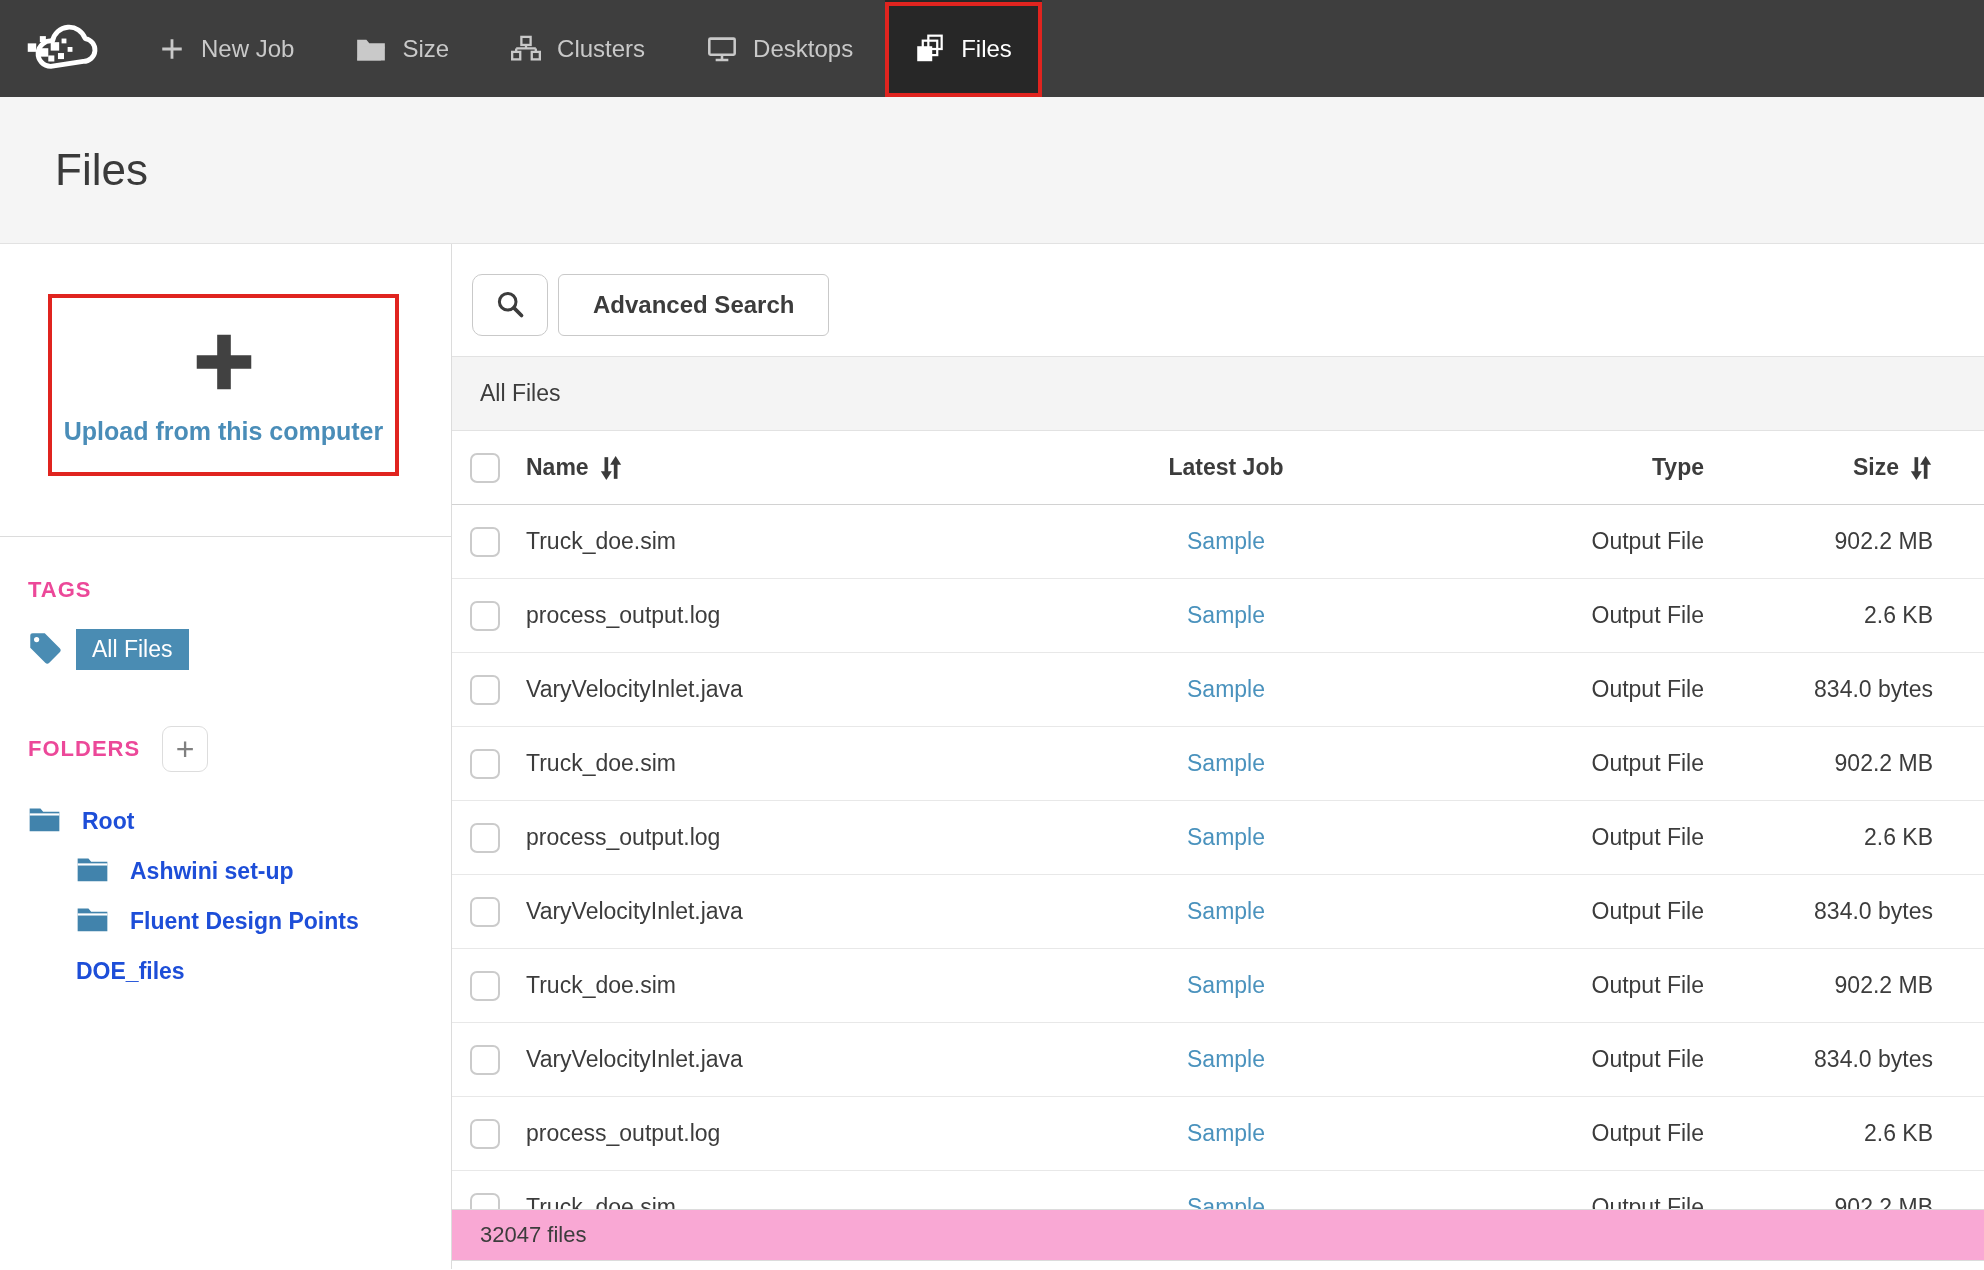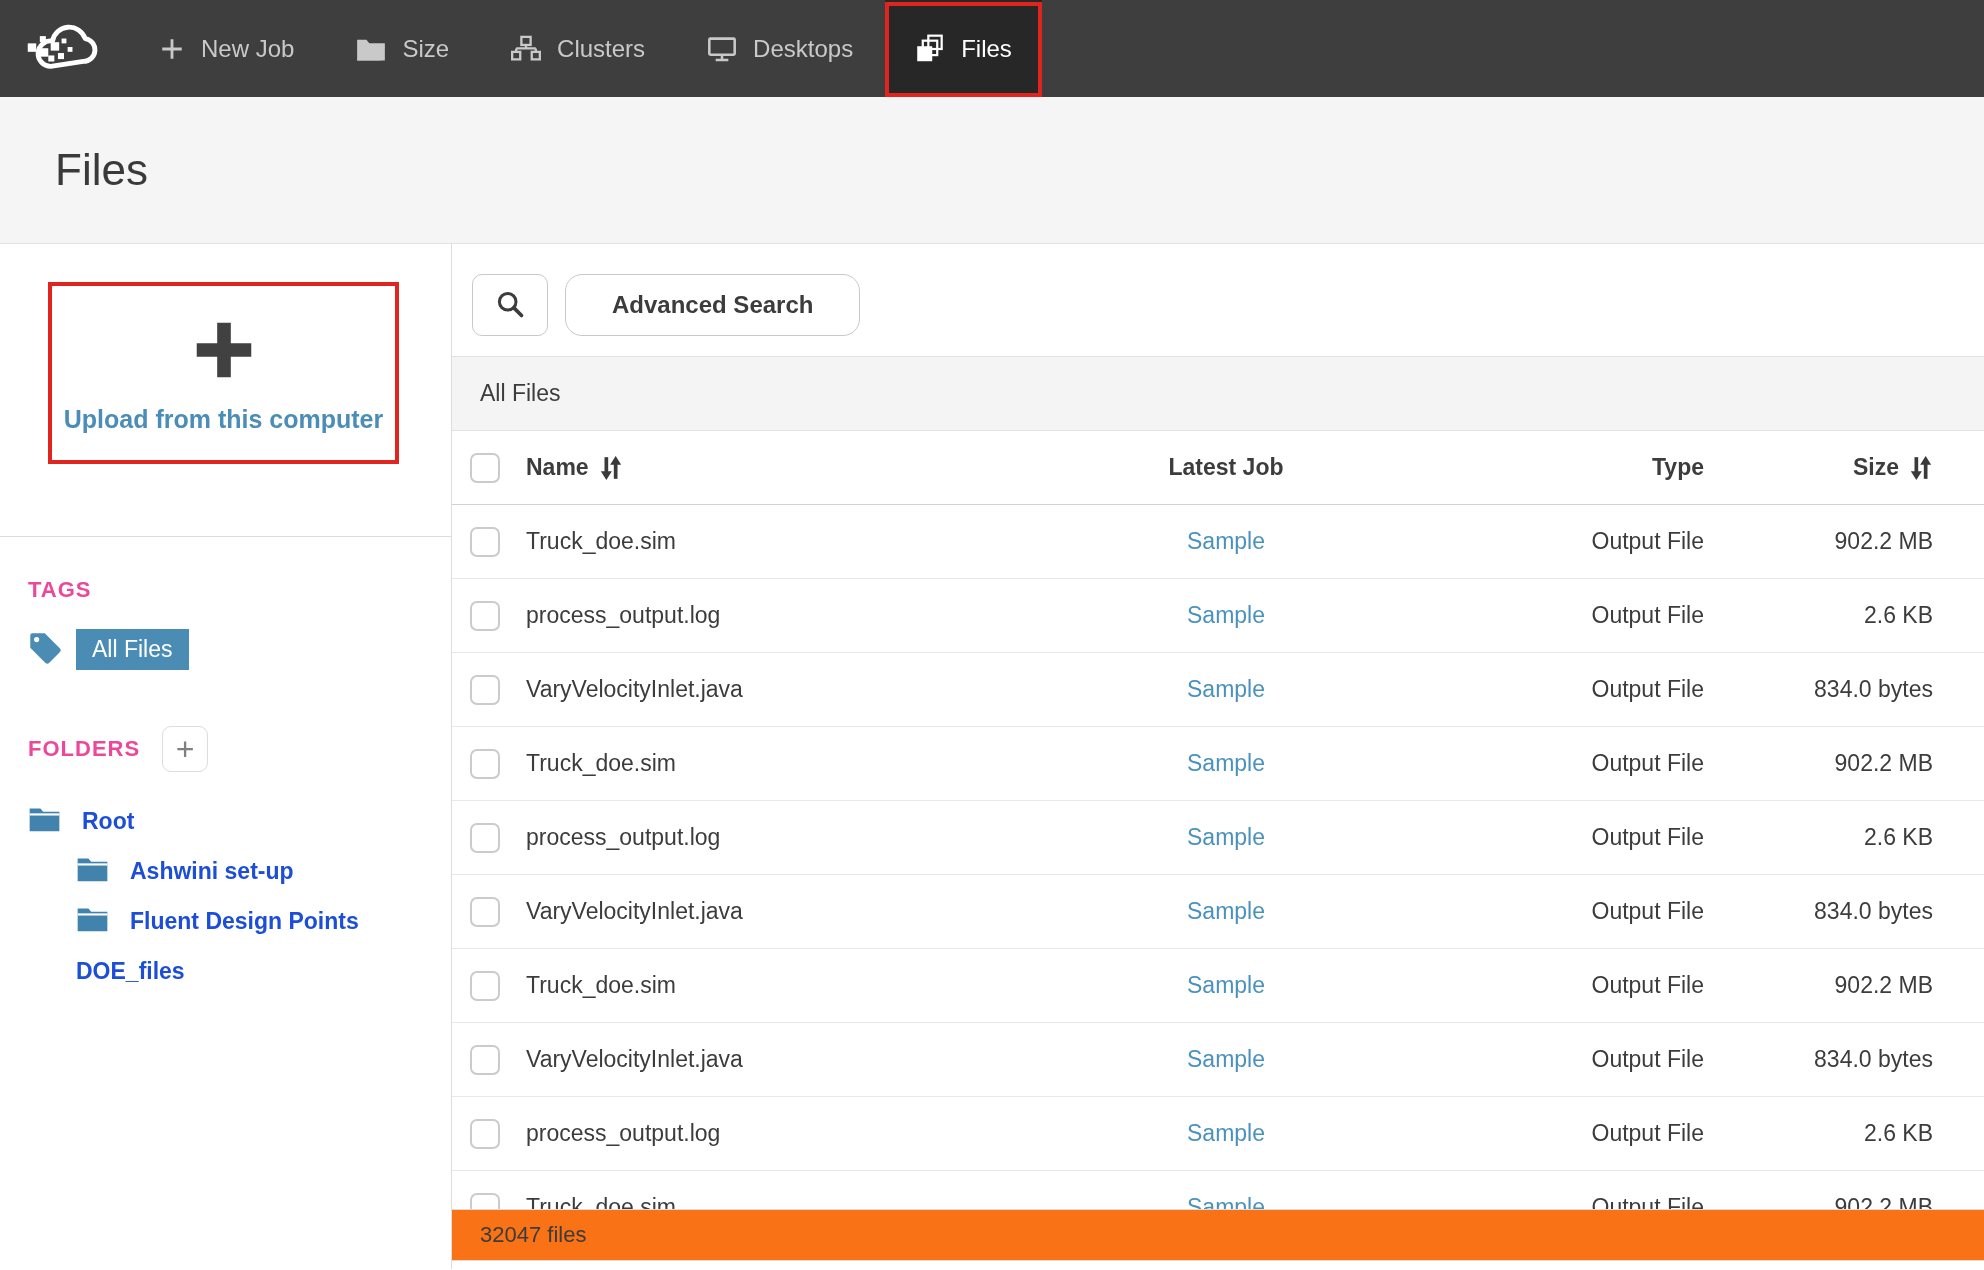--- a/index.html
+++ b/index.html
@@ -29,21 +29,21 @@
   }
   .page-title{font-size:44px;font-weight:500;color:#3a3a3a;}
 
   
   .content{display:flex;height:1025px;}
 
   
   .sidebar{width:452px;min-width:452px;border-right:1px solid #dcdcdc;box-sizing:border-box;background:#fff;}
   .upload-section{height:293px;border-bottom:1px solid #dcdcdc;position:relative;box-sizing:border-box;}
   .upload-box{
-    position:absolute;left:48px;top:38px;width:351px;height:182px;
+    position:absolute;left:48px;top:50px;width:351px;height:182px;
     border:4px solid #e0241f;box-sizing:border-box;cursor:pointer;
     display:flex;flex-direction:column;align-items:center;justify-content:center;gap:14px;background:#fff;
   }
   .upload-label{color:#4a8db8;font-size:25px;font-weight:600;}
 
   .side-block{padding-left:28px;padding-right:20px;}
   .side-heading{font-size:22px;font-weight:700;color:#ec4899;letter-spacing:1px;}
   .tags-heading{margin-top:40px;}
   .tag-row{margin-top:26px;display:flex;align-items:center;gap:14px;}
   .tag-chip{
@@ -69,24 +69,23 @@
   .search-input{
     width:345px;height:62px;box-sizing:border-box;border:1px solid #c9c9c9;border-radius:10px;
     font-size:23px;padding:0 24px;color:#3c3c3c;outline:none;font-family:"Liberation Sans",sans-serif;
   }
   .search-input::placeholder{color:#a9a9a9;}
   .search-btn{
     width:76px;height:62px;box-sizing:border-box;border:1px solid #c9c9c9;border-radius:10px;background:#fff;
     display:flex;align-items:center;justify-content:center;cursor:pointer;
   }
   .advanced-btn{
-    height:62px;box-sizing:border-box;border:1px solid #c9c9c9;border-radius:17px;background:#fff;
-    font-size:24px;font-weight:600;color:#3c3c3c;padding:0 46px;cursor:pointer;
+    height:62px;box-sizing:border-box;border:1px solid #c9c9c9;border-radius:6px;background:#fff;
+    font-size:24px;font-weight:600;color:#3c3c3c;padding:0 34px;cursor:pointer;
     font-family:"Liberation Sans",sans-serif;
-    margin-left:7px;
   }
   .section-band{
     margin-top:20px;height:75px;background:#f4f4f4;
     border-top:1px solid #e2e2e2;border-bottom:1px solid #e2e2e2;box-sizing:border-box;
     display:flex;align-items:center;padding-left:28px;font-size:23px;color:#3c3c3c;
   }
 
   .grid-row{
     display:grid;grid-template-columns:74px 500px 400px 1fr 240px;
     align-items:center;height:74px;box-sizing:border-box;
@@ -101,21 +100,21 @@
   }
   .cell-name{display:flex;align-items:center;gap:10px;}
   .cell-job{text-align:center;}
   .cell-type{text-align:right;padding-right:40px;}
   .cell-size{text-align:right;padding-right:51px;display:flex;justify-content:flex-end;align-items:center;gap:10px;}
   .cell-size.no-icon{display:block;}
   .link{color:#4a92bd;font-weight:500;text-decoration:none;cursor:pointer;}
   .sort-icon{display:inline-flex;align-items:center;}
 
   .footer-bar{
-    position:absolute;left:0;right:0;bottom:8px;height:52px;background:#f97316;
+    position:absolute;left:0;right:0;bottom:8px;height:52px;background:#f9a8d4;
     border-top:1px solid #dcdcdc;border-bottom:1px solid #dcdcdc;box-sizing:border-box;
     display:flex;align-items:center;padding-left:28px;font-size:22px;color:#3c3c3c;
   }
 </style>
 </head>
 <body>
 
 <div class="app">
 
   <nav class="topnav">

